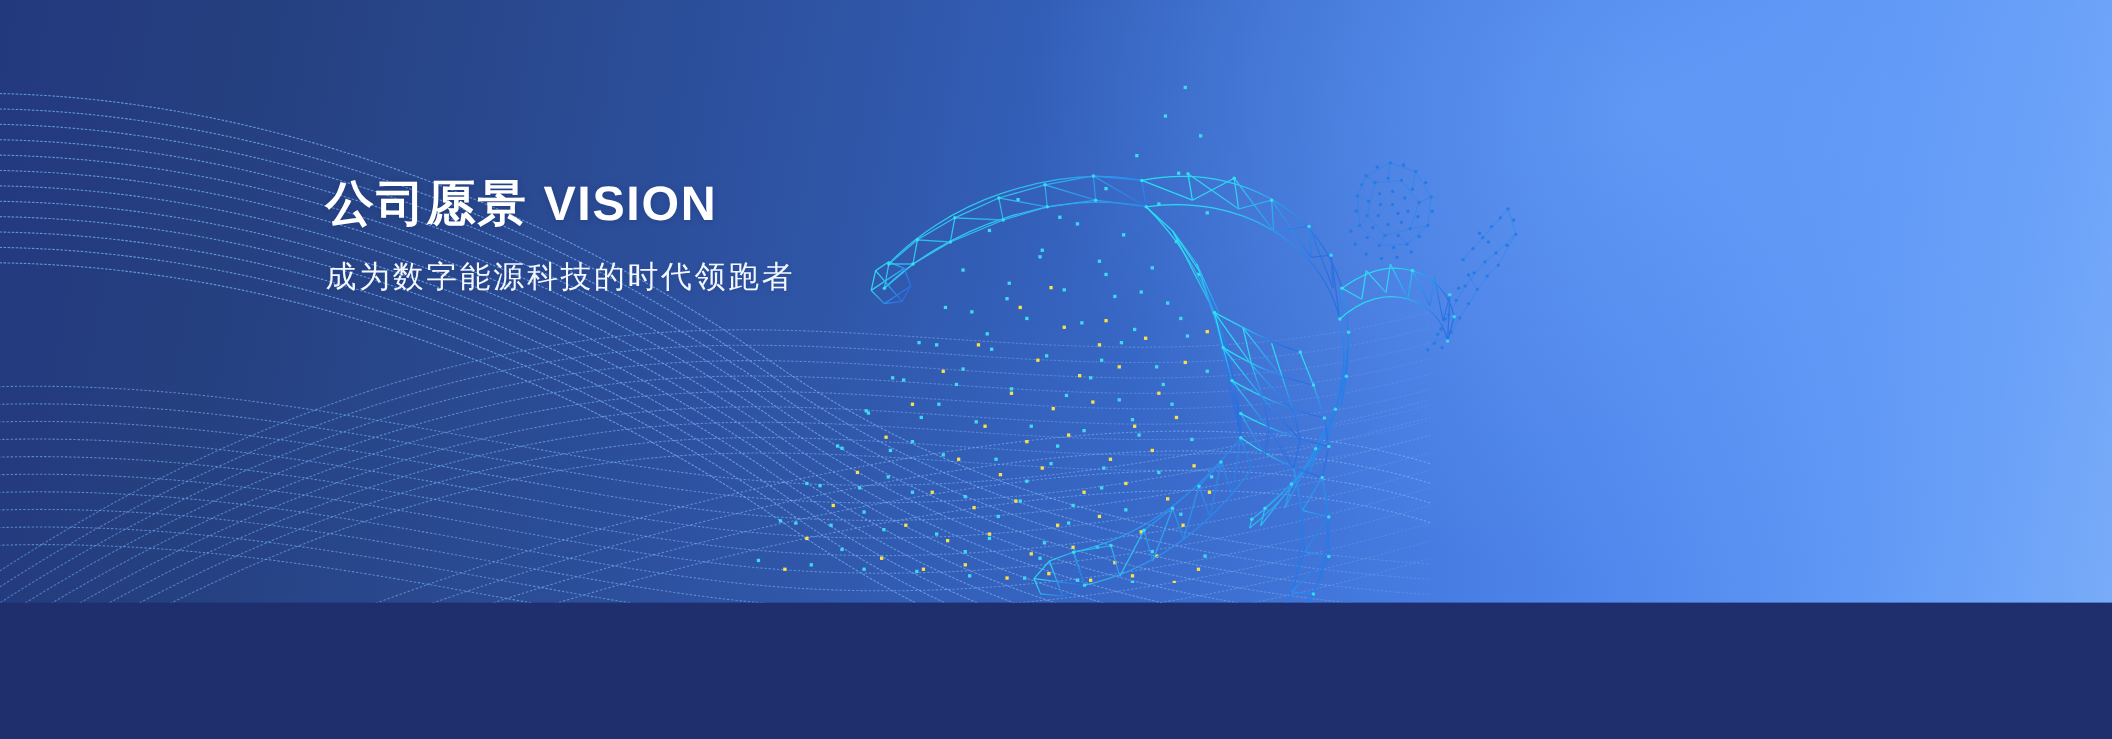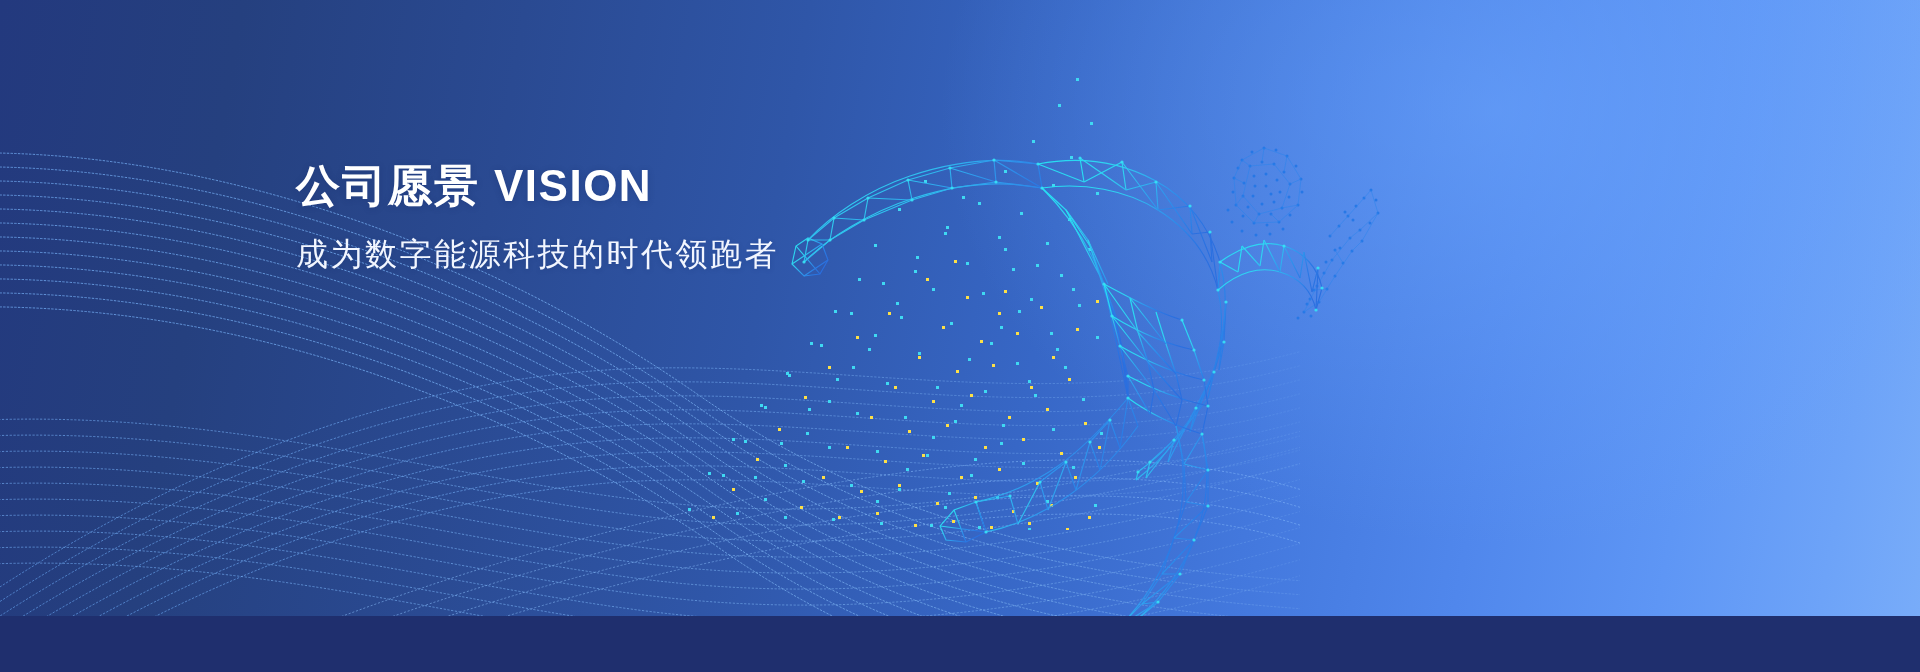--- a/index.html
+++ b/index.html
@@ -6,21 +6,21 @@
   html, body {
     margin: 0;
     padding: 0;
     background: #1f2f6e;
   }
   * { box-sizing: border-box; }
 
   #banner {
     position: relative;
     width: 1920px;
-    height: 616px;
+    height: 548px;
     overflow: hidden;
     font-family: "Liberation Sans", "DejaVu Sans", sans-serif;
     
     background:
       radial-gradient(ellipse 900px 700px at 78% 18%, rgba(110,168,255,0.55) 0%, rgba(110,168,255,0.0) 62%),
       linear-gradient(100deg,
         #23397e 0%,
         #25407f 12%,
         #2a4a92 26%,
         #2f56a8 40%,
@@ -81,21 +81,21 @@
     letter-spacing: 1px;
     line-height: 1.18;
     white-space: nowrap;
     text-shadow: 0 1px 6px rgba(20,40,100,0.30);
   }
   .vision-title .cn { letter-spacing: 2px; }
   .vision-title .en { margin-left: 14px; letter-spacing: 1.5px; }
 
   .vision-subtitle {
     margin: 22px 0 12px 0;
-    font-size: 32px;
+    font-size: 28px;
     font-weight: 400;
     color: #f2f6ff;
     letter-spacing: 2.5px;
     line-height: 1.3;
     white-space: nowrap;
     text-shadow: 0 1px 5px rgba(20,40,100,0.22);
   }
 </style>
 </head>
 <body>

